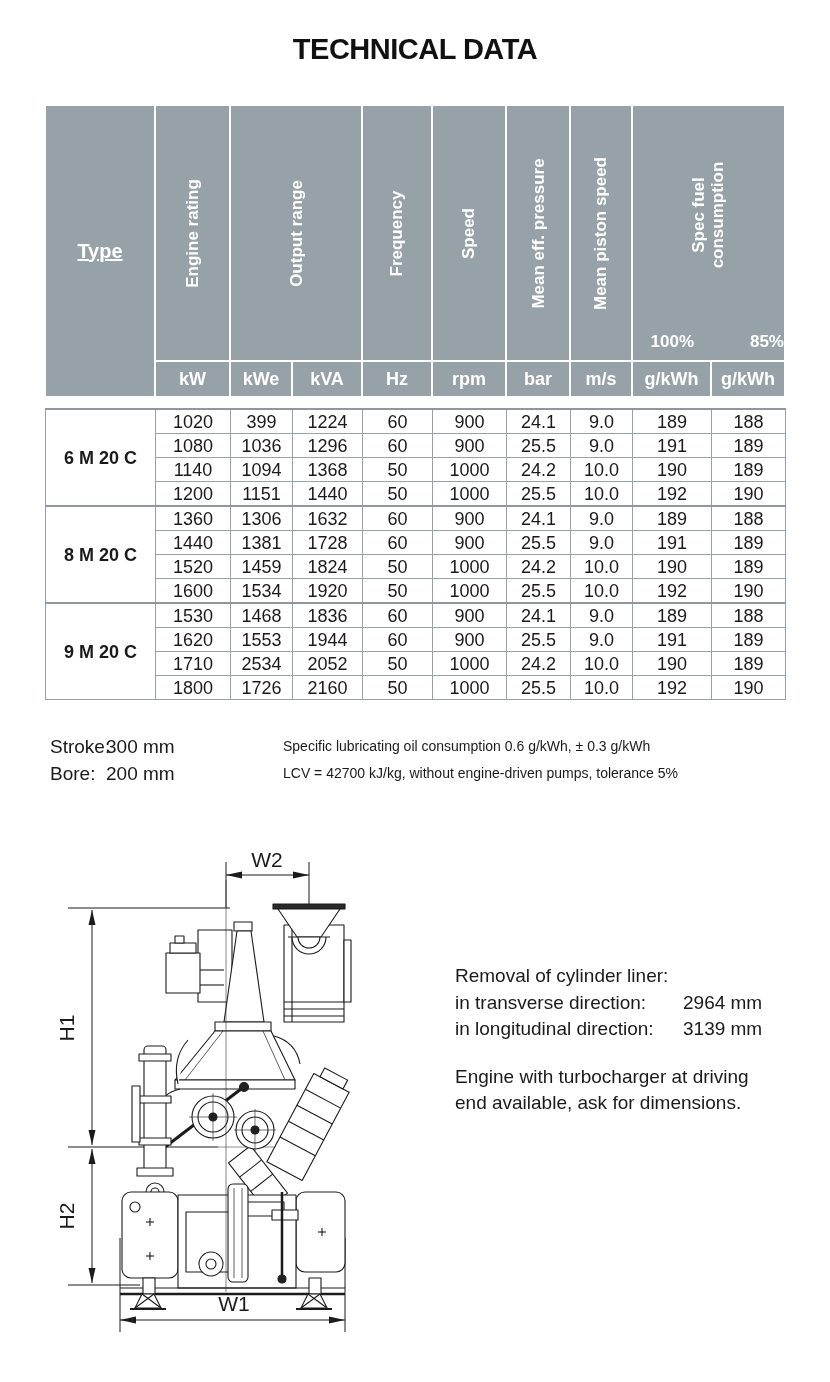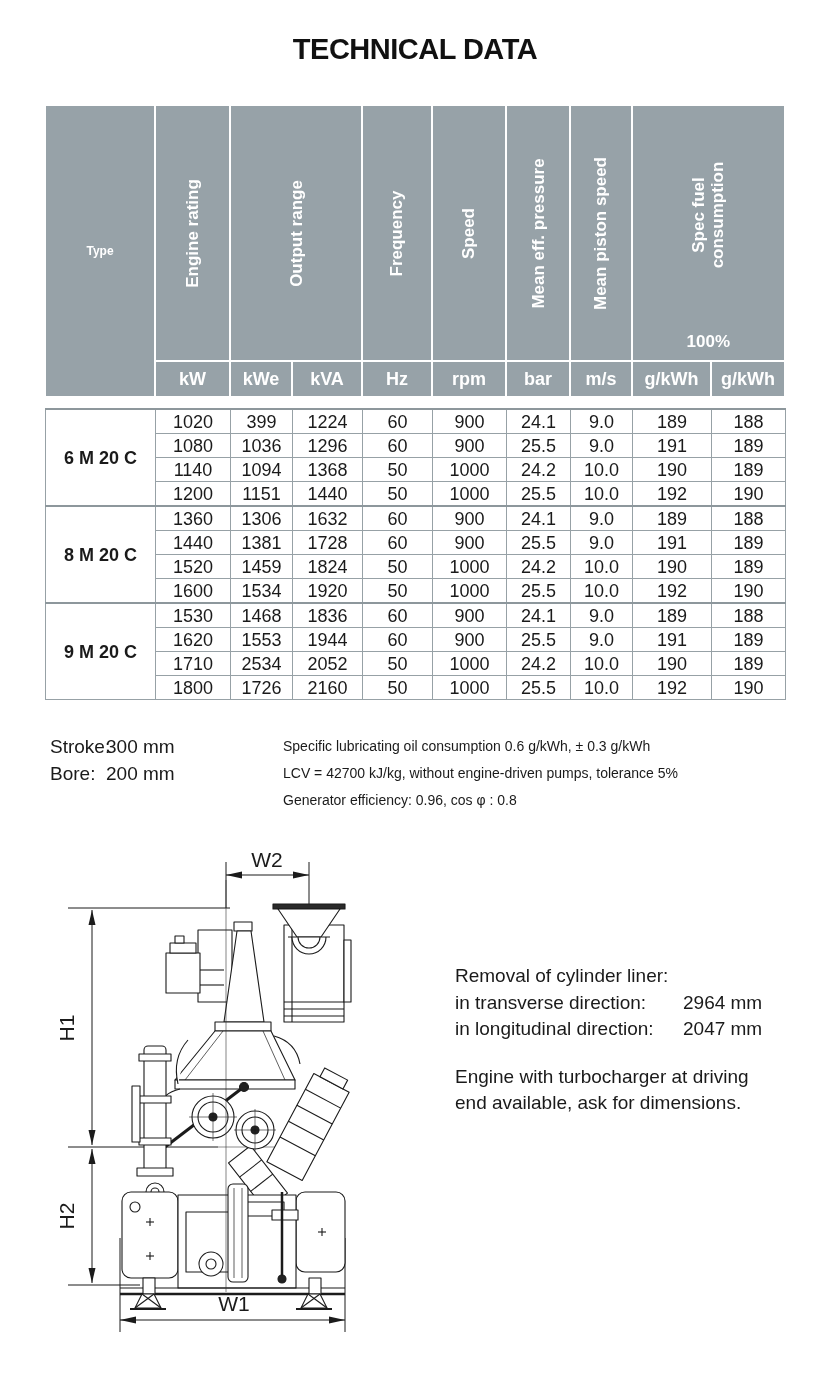--- a/index.html
+++ b/index.html
@@ -18,28 +18,28 @@
   #head-table { position:absolute; left:45px; top:105px; border-collapse:separate; }
   #head-table td {
     background:#97a2a8; color:#fff; border:1.5px solid #fff;
     text-align:center; vertical-align:middle; font-weight:bold; padding:0;
   }
   #head-table td.no-bottom { border-bottom:none; }
   #head-table td.no-top { border-top:none; }
   .r1 td { height:218px; }
   .r2 td { height:36px; }
   .r3 td { height:34px; font-size:18px; }
-  td.cell-type-h { font-size:12px; }
+  td.cell-type-h { font-size:20px;text-decoration:underline; }
   .vcell { position:relative; }
   .vl {
     position:absolute; inset:0; display:flex; align-items:center; justify-content:center;
   }
   .vl > span, .vl > div { transform:rotate(-90deg); white-space:nowrap; font-size:17px; line-height:19px; }
   .loads { }
-  .loads-flex { display:flex; width:100%;margin-left:36px; }
+  .loads-flex { display:flex; width:100%; }
   .loads-flex span { font-size:17px; }
   .loads-flex .l100 { flex-basis:52%; text-align:center; }
   .loads-flex .l85  { flex-basis:48%; text-align:right; }
   #data-table { position:absolute; left:45px; top:408px; border-collapse:collapse; }
   #data-table td {
     border:1px solid #97a1a6; height:23px; text-align:center; vertical-align:middle;
     font-size:18px; padding:0; line-height:1; background:#fff;
   }
   #data-table tr.group-start td { border-top:2px solid #8d979c; }
   #data-table td.cell-type { font-weight:bold; font-size:18px; }
@@ -303,21 +303,20 @@
     </div>
     <div class="nrow">
       <span class="nlab">Bore:</span>
       <span>200 mm</span>
     </div>
   </div>
 
   <div id="notes-right">
     <div>Specific lubricating oil consumption 0.6 g/kWh, ± 0.3 g/kWh</div>
     <div>LCV = 42700 kJ/kg, without engine-driven pumps, tolerance 5%</div>
-    <div>Generator efficiency: 0.96, cos φ : 0.8</div>
   </div>
 
   <svg id="drawing" width="392" height="500" viewBox="0 0 392 500">
     <g stroke="#1b1b1b" fill="none" stroke-width="1">
 
       <line x1="10" y1="68" x2="172" y2="68"></line>
       <line x1="10" y1="307" x2="160" y2="307"></line>
       <line x1="160" y1="307" x2="262" y2="307" stroke-width="0.5"></line>
       <line x1="10" y1="445" x2="82" y2="445"></line>
 
@@ -466,20 +465,20 @@
 
   <div id="info">
     <div class="gap"></div>
     <div>Removal of cylinder liner:</div>
     <div class="liner-row">
       <span class="llab">in transverse direction:</span>
       <span>2964 mm</span>
     </div>
     <div class="liner-row">
       <span class="llab">in longitudinal direction:</span>
-      <span>2047 mm</span>
+      <span>3139 mm</span>
     </div>
     <div class="gap"></div>
     <div>Engine with turbocharger at driving</div>
     <div>end available, ask for dimensions.</div>
   </div>
 
 </div>
 
 </body></html>

